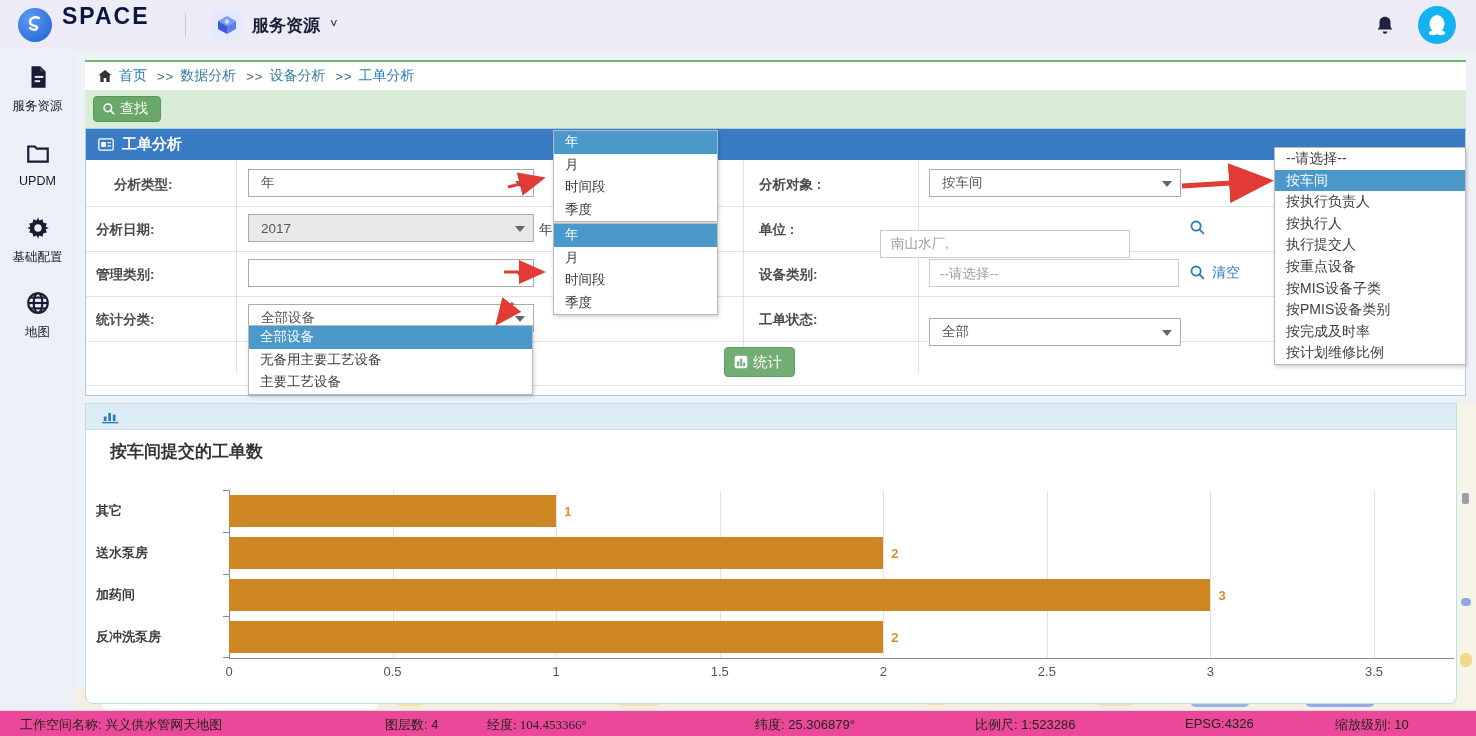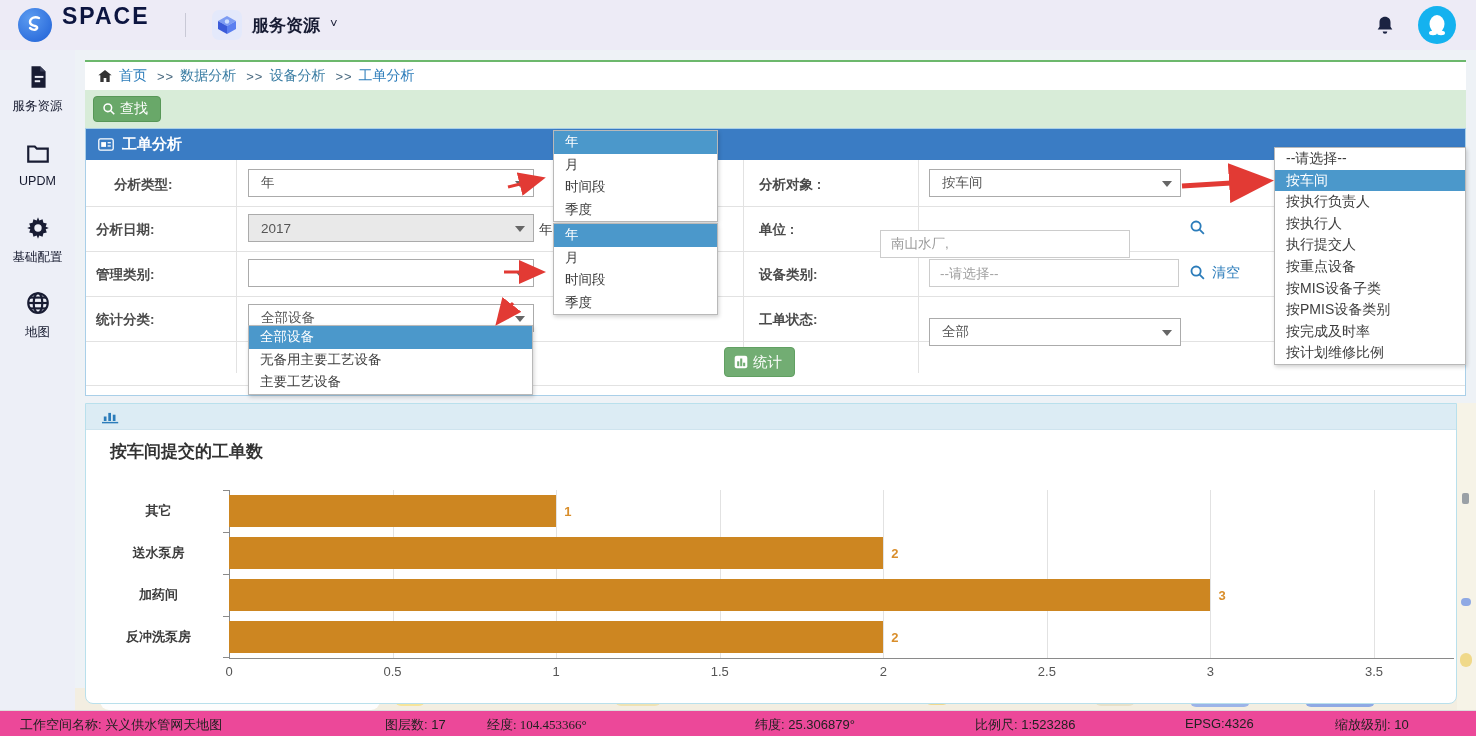--- a/index.html
+++ b/index.html
@@ -74,21 +74,21 @@
   #chart-header { position:absolute; left:0; top:0; width:100%; height:26px; background:#dcecf4; border-bottom:1px solid #cfe4ee; display:flex; align-items:center; padding-left:16px; }
   #chart-title { position:absolute; left:24px; top:36px; font-size:17px; font-weight:bold; color:#333; }
   #chart-plot { position:absolute; left:143px; top:86px; width:1145px; height:168px; }
   .gridline { position:absolute; top:0; width:1px; height:100%; background:#e2e2e2; }
   .bar { position:absolute; height:32px; background:#cd8621; }
   .bar-val { position:absolute; font-size:13px; font-weight:bold; color:#d98e2b; transform:translateY(-50%); }
   #y-axis { position:absolute; left:143px; top:86px; width:1px; height:168px; background:#8a8a8a; }
   .ytick { position:absolute; left:-6px; width:6px; height:1px; background:#8a8a8a; }
   #x-axis { position:absolute; left:143px; top:254px; width:1225px; height:1px; background:#8a8a8a; }
   #y-labels { position:absolute; left:10px; top:86px; width:125px; height:168px; }
-  .ylabel { position:absolute; width:125px; text-align:center; font-size:13px; color:#3c3c3c; font-weight:bold; transform:translateY(-50%); }
+  .ylabel { position:absolute; width:125px; text-align:left; font-size:13px; color:#3c3c3c; font-weight:bold; transform:translateY(-50%); }
   #x-labels { position:absolute; left:143px; top:260px; width:1145px; height:20px; }
   .xtick { position:absolute; transform:translateX(-50%); font-size:13px; color:#555; }
 
   
   #statusbar { position:absolute; left:0; top:710px; width:1476px; height:26px; background:#ec4899; border-top:1px solid #dcdcdc; z-index:6; }
   #statusbar span { position:absolute; top:5px; font-size:13px; color:#222; white-space:nowrap; }
   #st0{left:20px;} #st1{left:385px;} #st2{left:487px;font-family:Liberation Serif, serif;} #st3{left:755px;} #st4{left:975px;} #st5{left:1185px;} #st6{left:1335px;}
 </style>
 </head>
 <body>
@@ -371,21 +371,21 @@
         <div class="xtick" style="left: 42.8571%;">1.5</div>
         <div class="xtick" style="left: 57.1429%;">2</div>
         <div class="xtick" style="left: 71.4286%;">2.5</div>
         <div class="xtick" style="left: 85.7143%;">3</div>
         <div class="xtick" style="left: 100%;">3.5</div>
       </div>
   </div>
 
   <div id="statusbar">
     <span id="st0">工作空间名称: 兴义供水管网天地图</span>
-    <span id="st1">图层数: 17</span>
+    <span id="st1">图层数: 4</span>
     <span id="st2">经度: 104.453366°</span>
     <span id="st3">纬度: 25.306879°</span>
     <span id="st4">比例尺: 1:523286</span>
     <span id="st5">EPSG:4326</span>
     <span id="st6">缩放级别: 10</span>
   </div>
 
 </div>
 
 </body></html>

